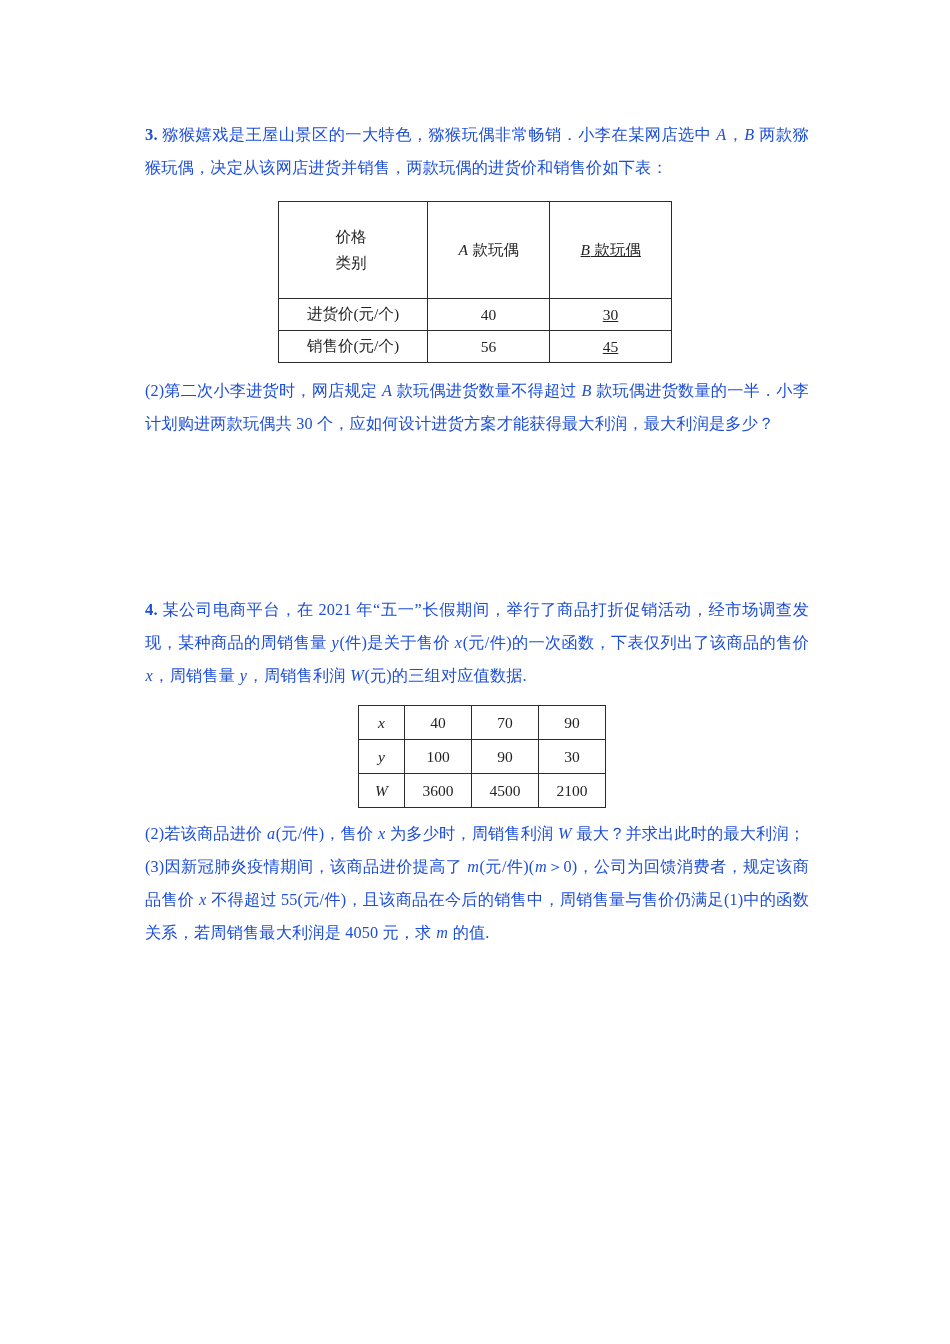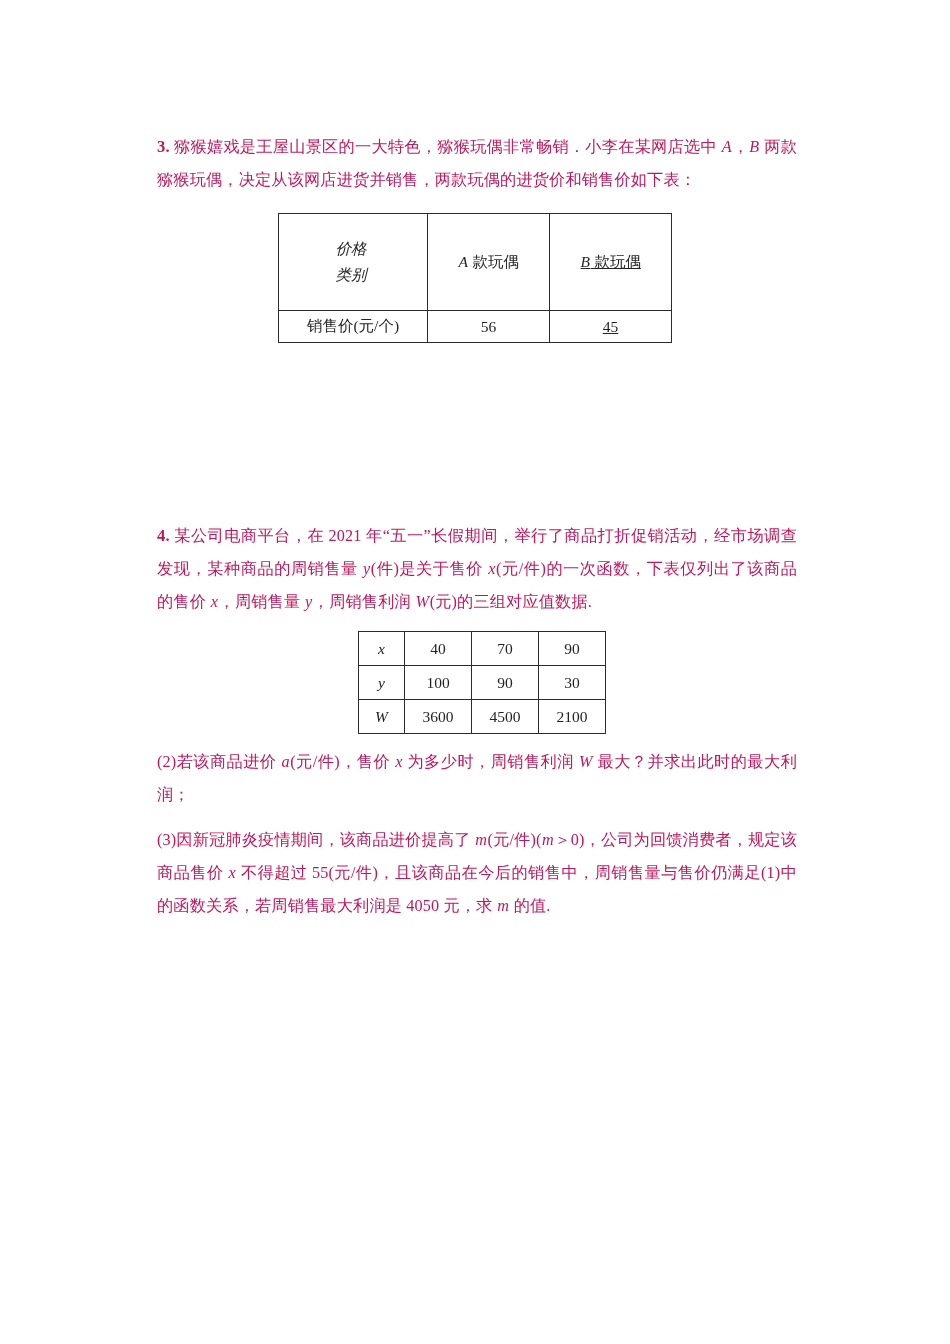--- a/index.html
+++ b/index.html
@@ -28,24 +28,24 @@
     top: 118px;
     width: 664px;
   }
 
   
   .problem { margin: 0; }
 
   .para {
     font-size: 16.2px;
     line-height: 33px;
-    color: #be185d;
+    color: #1d4ed8;
     text-align: justify;
     text-justify: inter-ideograph;
-    margin: 12px;
+    margin: 0;
     letter-spacing: 0.15px;
   }
   .lead-num {
     font-weight: bold;
     font-size: 16.6px;
   }
   .mi {
     font-style: italic;
     font-family: "Liberation Serif", "DejaVu Serif", serif;
     padding: 0 0.5px;
@@ -76,21 +76,21 @@
   table.t1grid td.c1 { width: 121px; }
   table.t1grid td.c2 { width: 121px; text-decoration: underline; }
   table.t1grid td.hdr-cell { height: 96px; }
   .hdr-stack {
     display: flex;
     flex-direction: column;
     justify-content: center;
     align-items: center;
     line-height: 26px;
   }
-  .hdr-stack span { display: block; font-style: italic; }
+  .hdr-stack span { display: block; }
   .hdr-price { padding-right: 4px; }
   .hdr-kind  { padding-right: 4px; text-align: right; }
 
   
   table.t2grid td { height: 33px; }
   table.t2grid td.k  { width: 45px; }
   table.t2grid td.v  { width: 66px; }
 
   .blank-gap { height: 152px; }
 </style>
@@ -111,29 +111,35 @@
             <td class="c0 hdr-cell">
               <div class="hdr-stack">
                 <span class="hdr-price">价格</span>
                 <span class="hdr-kind">类别</span>
               </div>
             </td>
             <td class="c1 hdr-cell"><span class="mi">A</span><span> 款玩偶</span></td>
             <td class="c2 hdr-cell"><span class="mi">B</span><span> 款玩偶</span></td>
           </tr>
           <tr>
+            <td class="c0">进货价(元/个)</td>
+            <td class="c1">40</td>
+            <td class="c2">30</td>
+          </tr>
+          <tr>
             <td class="c0">销售价(元/个)</td>
             <td class="c1">56</td>
             <td class="c2">45</td>
           </tr>
         </tbody>
           </table>
       </div>
 
 
+      <p class="para"><span>(2)第二次小李进货时，网店规定 </span><span class="mi">A</span><span> 款玩偶进货数量不得超过 </span><span class="mi">B</span><span> 款玩偶进货数量的一半．小李计划购进两款玩偶共 30 个，应如何设计进货方案才能获得最大利润，最大利润是多少？</span></p>
 
     </div>
 
     <div class="blank-gap"></div>
 
     <div class="problem">
 
       <p class="para"><span class="lead-num">4.</span> <span>某公司电商平台，在 2021 年“五一”长假期间，举行了商品打折促销活动，经市场调查发现，某种商品的周销售量 </span><span class="mi">y</span><span>(件)是关于售价 </span><span class="mi">x</span><span>(元/件)的一次函数，下表仅列出了该商品的售价 </span><span class="mi">x</span><span>，周销售量 </span><span class="mi">y</span><span>，周销售利润 </span><span class="mi">W</span><span>(元)的三组对应值数据.</span></p>
 
       <div class="tbl-wrap t2">

